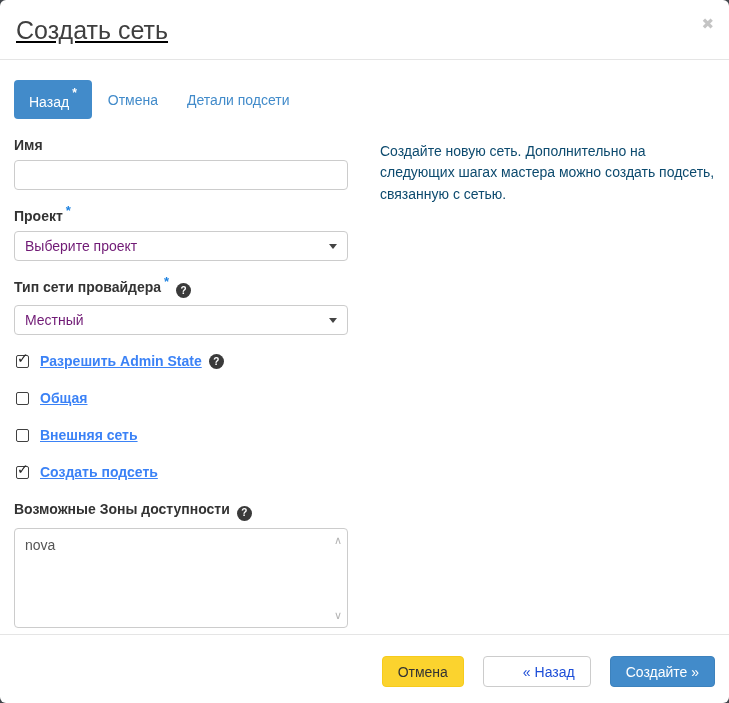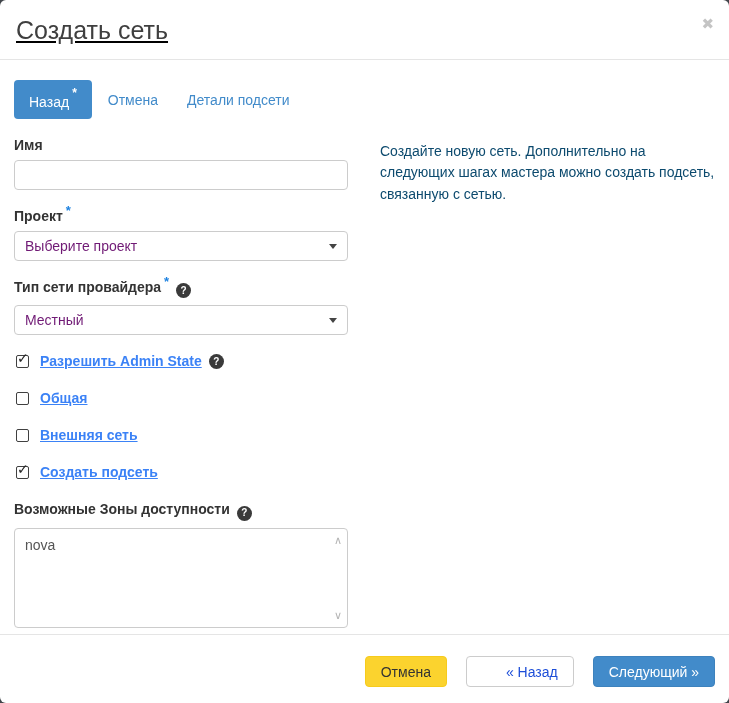--- a/index.html
+++ b/index.html
@@ -318,16 +318,16 @@
 
     <div class="desc-col">
       <p>Создайте новую сеть. Дополнительно на следующих шагах мастера можно создать подсеть, связанную с сетью.</p>
     </div>
 
   </div>
 
   <div class="modal-footer">
     <button class="btn btn-cancel">Отмена</button>
     <button class="btn btn-back">« Назад</button>
-    <button class="btn btn-next">Следующий »</button>
+    <button class="btn btn-next">Создайте »</button>
   </div>
 
 </div>
 
 </body></html>

